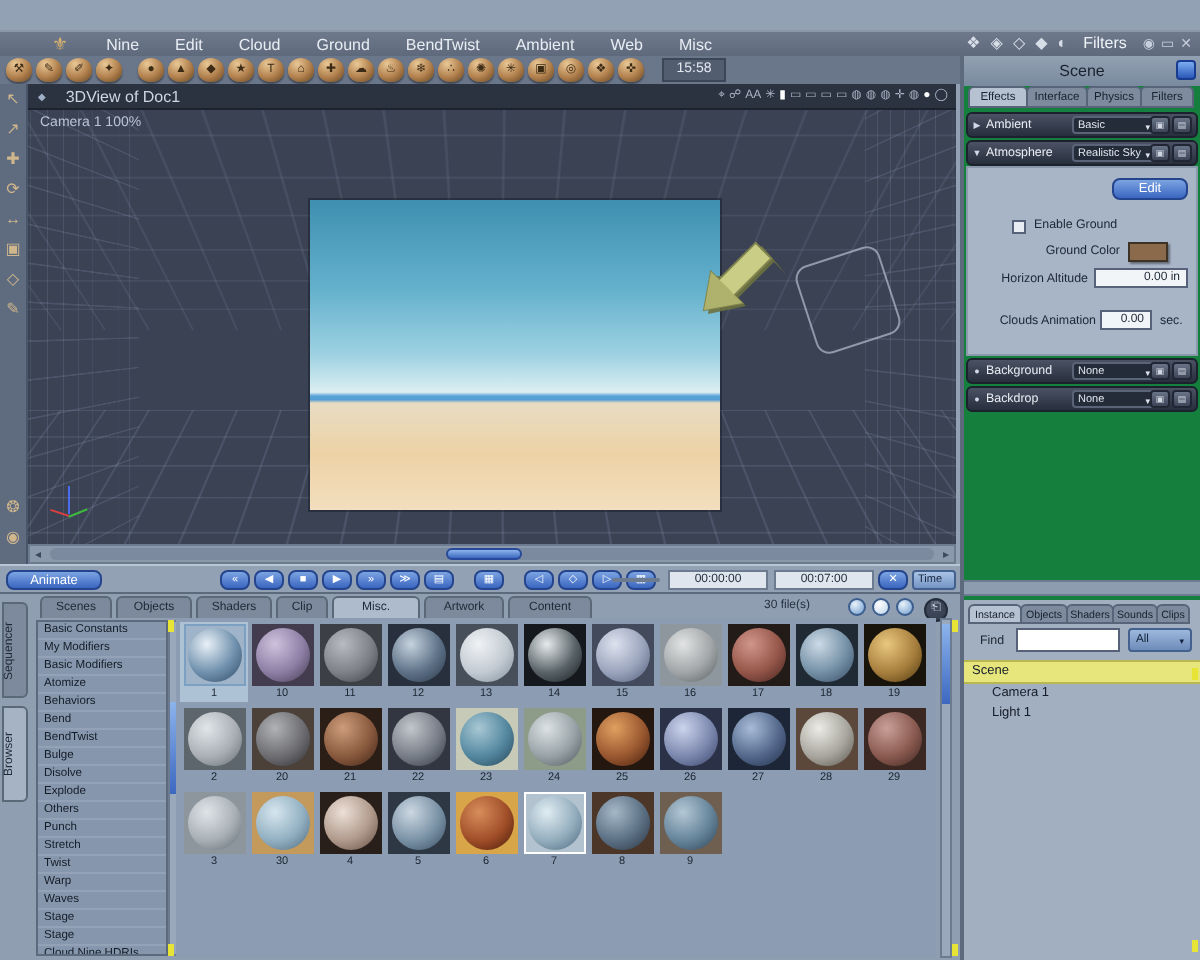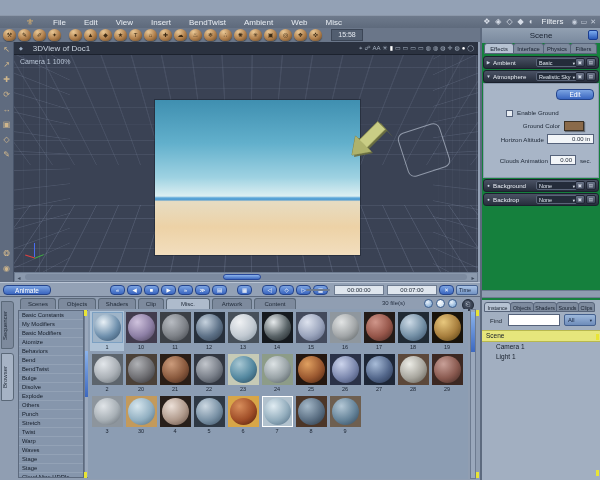--- a/index.html
+++ b/index.html
@@ -185,24 +185,24 @@
 </style>
 </head>
 <body>
 
 <div id="app">
 
 
   <div id="menubar">
     <span id="logo">⚜</span>
     <div id="menu-items" style="display:flex;">
-        <div class="menu-item">File</div>
+        <div class="menu-item">Nine</div>
         <div class="menu-item">Edit</div>
-        <div class="menu-item">View</div>
-        <div class="menu-item">Insert</div>
+        <div class="menu-item">Cloud</div>
+        <div class="menu-item">Ground</div>
         <div class="menu-item">BendTwist</div>
         <div class="menu-item">Ambient</div>
         <div class="menu-item">Web</div>
         <div class="menu-item">Misc</div>
       </div>
   </div>
   <div id="mode-area">
     <span id="mode-icons" style="display:flex;gap:5px;">
         <div class="mode-icon">❖</div>
         <div class="mode-icon">◈</div>

